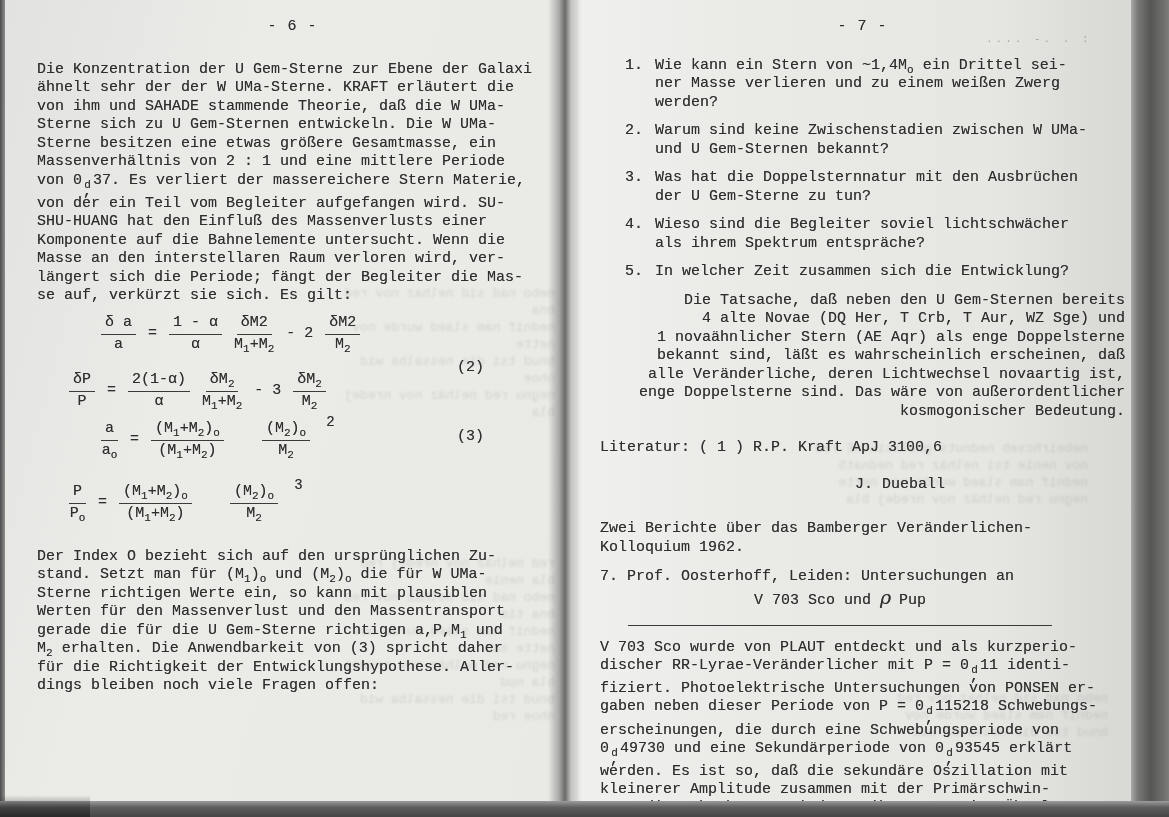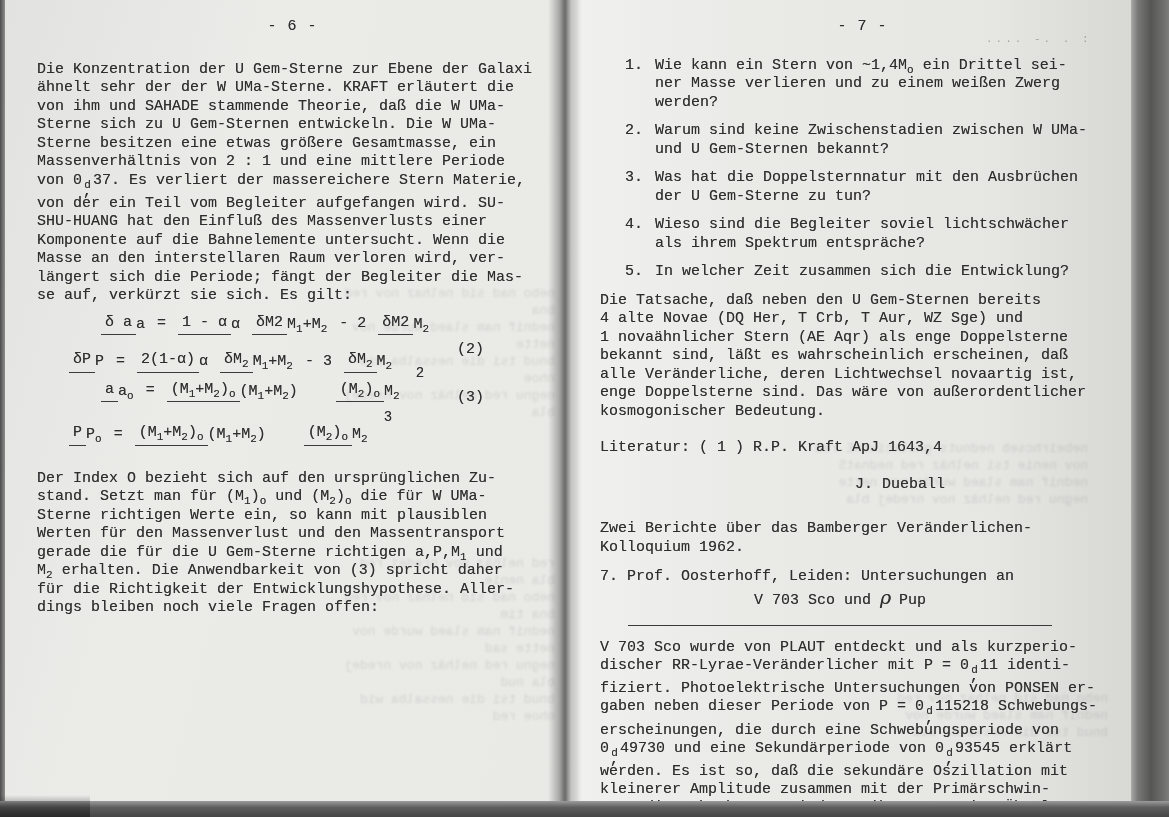--- a/index.html
+++ b/index.html
@@ -24,21 +24,21 @@
   .para{white-space:pre-wrap;}
   #para-intro{margin-top:24px;}
   #para-wobei{margin-top:12px;}
   #para-index{margin-top:24px;}
 
   
   .eqblock{position:relative;margin-top:8px;}
   .eqrow{display:flex;align-items:center;gap:12px;margin-left:64px;}
   .eqrow+.eqrow{margin-top:16px;margin-left:32px;}
   #eq3 .eqrow+.eqrow{margin-top:22px;}
-  .frac{display:inline-flex;flex-direction:row;align-items:center;text-align:left;}
+  .frac{display:inline-flex;flex-direction:column;align-items:center;text-align:left;}
   .frac .num{padding:0 4px 2px;border-bottom:1.4px solid #3b3b3b;}
   .frac .den{padding-top:1px;}
   sub{font-size:11px;line-height:0;vertical-align:-4px;letter-spacing:0;}
   .pow{font-size:14px;position:relative;top:-18px;margin-left:4px;}
   .eqlabel{position:absolute;right:64px;}
   #eq2 .eqlabel{top:46%;}
   #eq3 .eqlabel{top:8px;}
   .gapwide{margin-left:26px;}
 
   
@@ -46,21 +46,21 @@
       line-height:.48;vertical-align:-4px;margin:0 1px;}
   .od .d{font-size:11px;}
   .od .c{font-size:15px;}
 
   
   #questions{margin-top:20px;}
   .qitem{display:flex;margin-left:25px;margin-bottom:10px;}
   .qnum{width:30px;flex:none;}
   .qtext{white-space:pre-wrap;}
 
-  #para-novae{margin-top:10px;}
+  #para-novae{margin-top:10px;text-align:right;}
   #literatur{margin-top:18px;}
   #signature{margin-top:18px;margin-left:255px;}
   #report-intro{margin-top:26px;white-space:pre-wrap;}
   #report-heading{margin-top:11px;}
   #report-heading-line2{margin-left:28px;margin-top:1px;width:424px;
       border-bottom:1.6px solid #3a3a3a;text-align:center;padding-bottom:15px;}
   .script{font-family:"DejaVu Serif","Liberation Serif",serif;font-style:italic;
       font-size:19px;letter-spacing:-1px;}
   #para-v703{margin-top:13px;line-height:17.9px;}
 
@@ -239,21 +239,21 @@
     </div>
 
     <div class="para" id="para-novae">Die Tatsache, daß neben den U Gem-Sternen bereits
 4 alte Novae (DQ Her, T Crb, T Aur, WZ Sge) und
 1 novaähnlicher Stern (AE Aqr) als enge Doppelsterne
 bekannt sind, läßt es wahrscheinlich erscheinen, daß
 alle Veränderliche, deren Lichtwechsel novaartig ist,
 enge Doppelsterne sind. Das wäre von außerordentlicher
 kosmogonischer Bedeutung.</div>
 
-    <div class="para" id="literatur">Literatur: ( 1 ) R.P. Kraft ApJ 1643,4</div>
+    <div class="para" id="literatur">Literatur: ( 1 ) R.P. Kraft ApJ 3100,6</div>
 
     <div id="signature">J. Dueball</div>
 
     <div id="report-intro">Zwei Berichte über das Bamberger Veränderlichen-
 Kolloquium 1962.</div>
 
     <div id="report-heading">
       <div>7. Prof. Oosterhoff, Leiden: Untersuchungen an</div>
       <div id="report-heading-line2">V 703 Sco und  <span class="script">ρ</span> Pup</div>
     </div>

